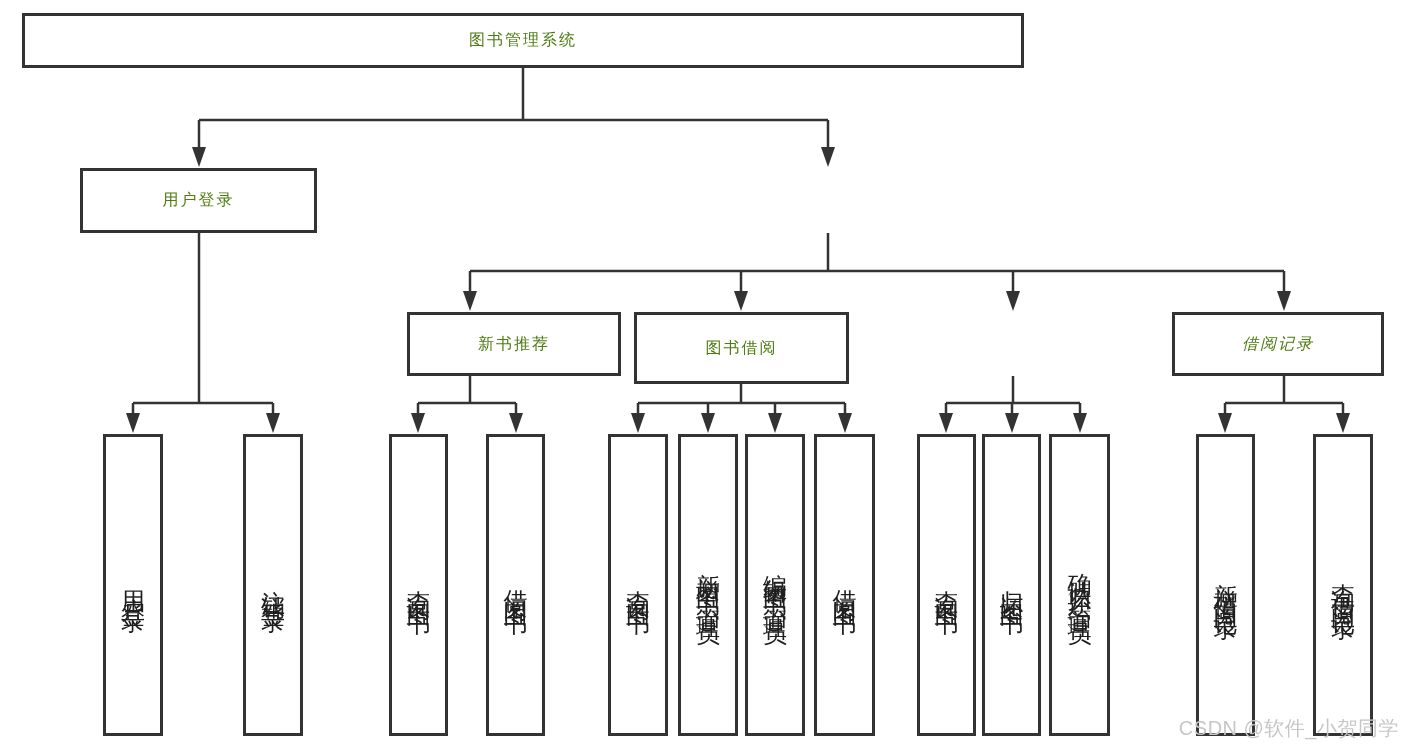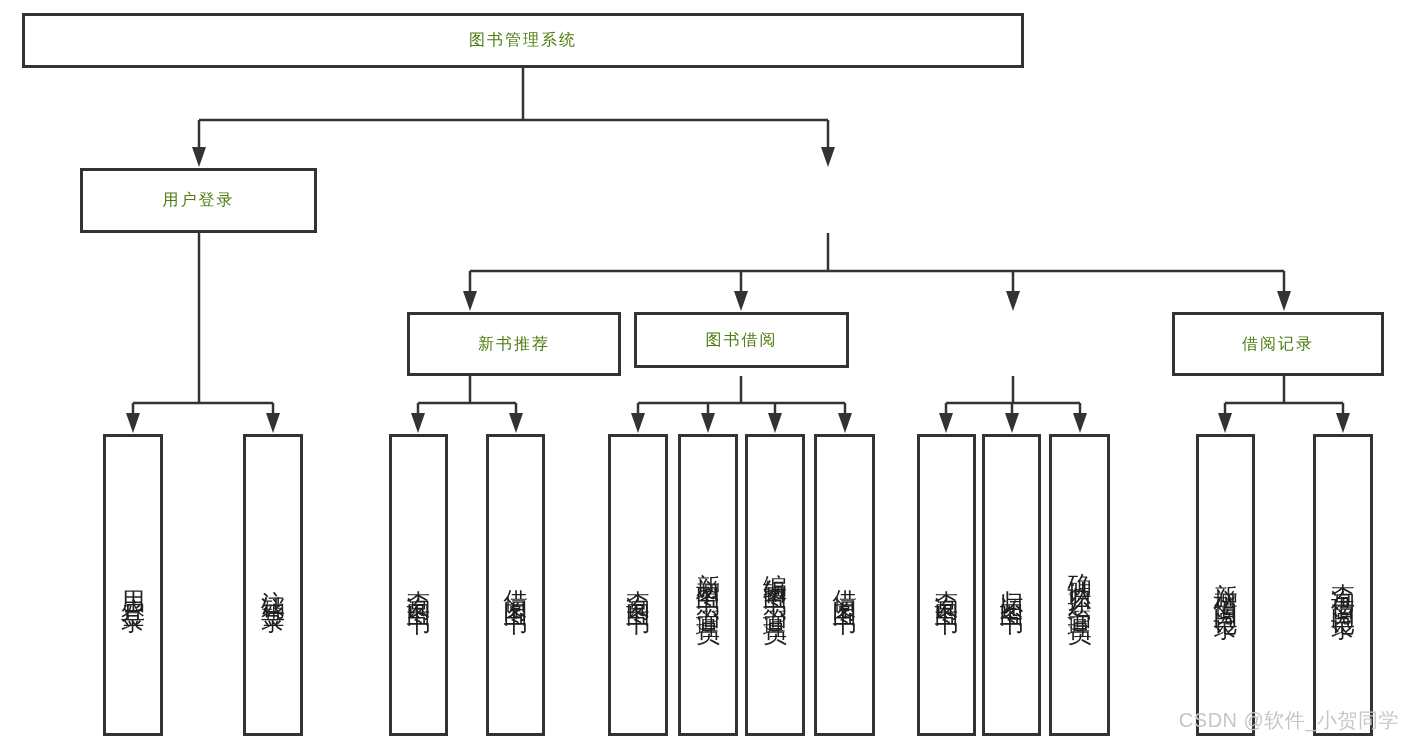--- a/index.html
+++ b/index.html
@@ -43,21 +43,21 @@
     writing-mode: vertical-rl;
     text-orientation: mixed;
     font-size: 24px;
     letter-spacing: 7px;
     line-height: 1;
     color: #1f1f1f;
   }
   .watermark {
     position: absolute;
     right: 6px;
-    bottom: 13px;
+    bottom: 5px;
     font-size: 20px;
     color: #c6c6c6;
     letter-spacing: 0.5px;
     z-index: 5;
     white-space: nowrap;
   }
 </style>
 </head>
 <body>
 
@@ -136,24 +136,24 @@
     <span class="hlabel">图书管理系统</span>
   </div>
 
   <div class="box" style="left:80px;top:168px;width:237px;height:65px;">
     <span class="hlabel">用户登录</span>
   </div>
 
   <div class="box" style="left:363px;top:312px;width:214px;height:64px;margin-left:44px;">
     <span class="hlabel">新书推荐</span>
   </div>
-  <div class="box" style="left:634px;top:312px;width:215px;height:56px;">
+  <div class="box" style="left:634px;top:312px;width:215px;height:72px;">
     <span class="hlabel">图书借阅</span>
   </div>
-  <div class="box" style="left:1172px;top:312px;width:212px;height:64px;">
+  <div class="box" style="left:1172px;top:312px;width:212px;height:64px;font-style:italic;">
     <span class="hlabel">借阅记录</span>
   </div>
 
   <div class="box" style="left:103px;top:434px;width:60px;height:302px;">
     <span class="vlabel">用户登录</span>
   </div>
   <div class="box" style="left:243px;top:434px;width:60px;height:302px;">
     <span class="vlabel">注销登录</span>
   </div>
 

